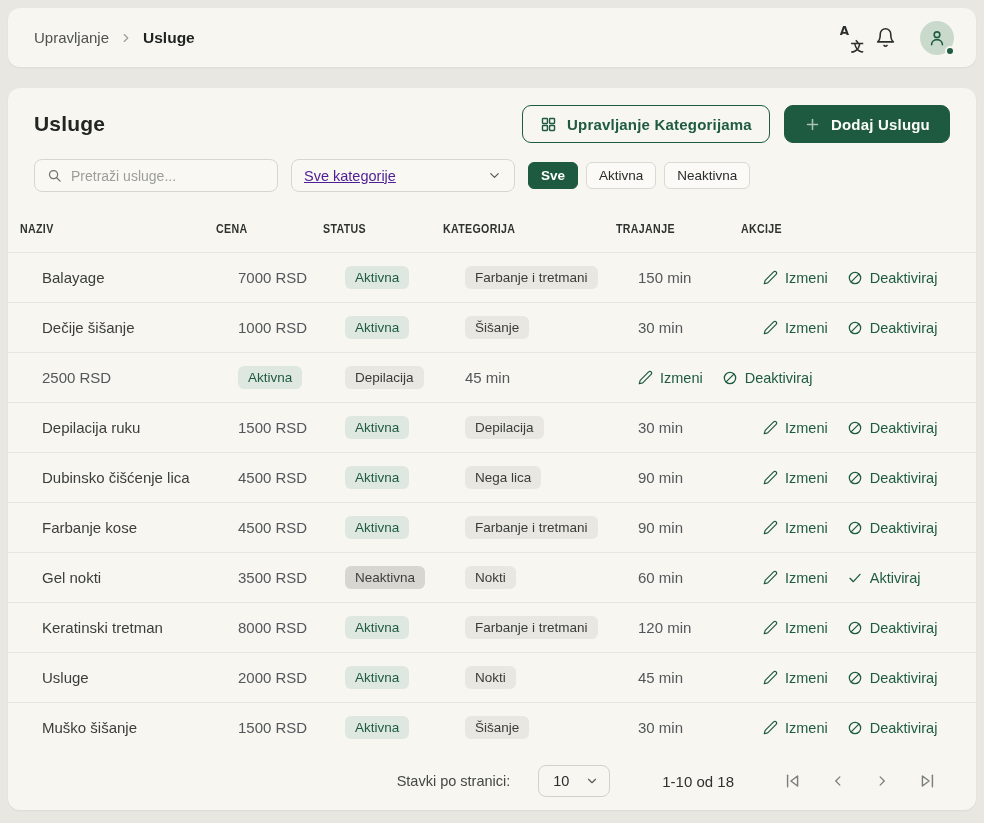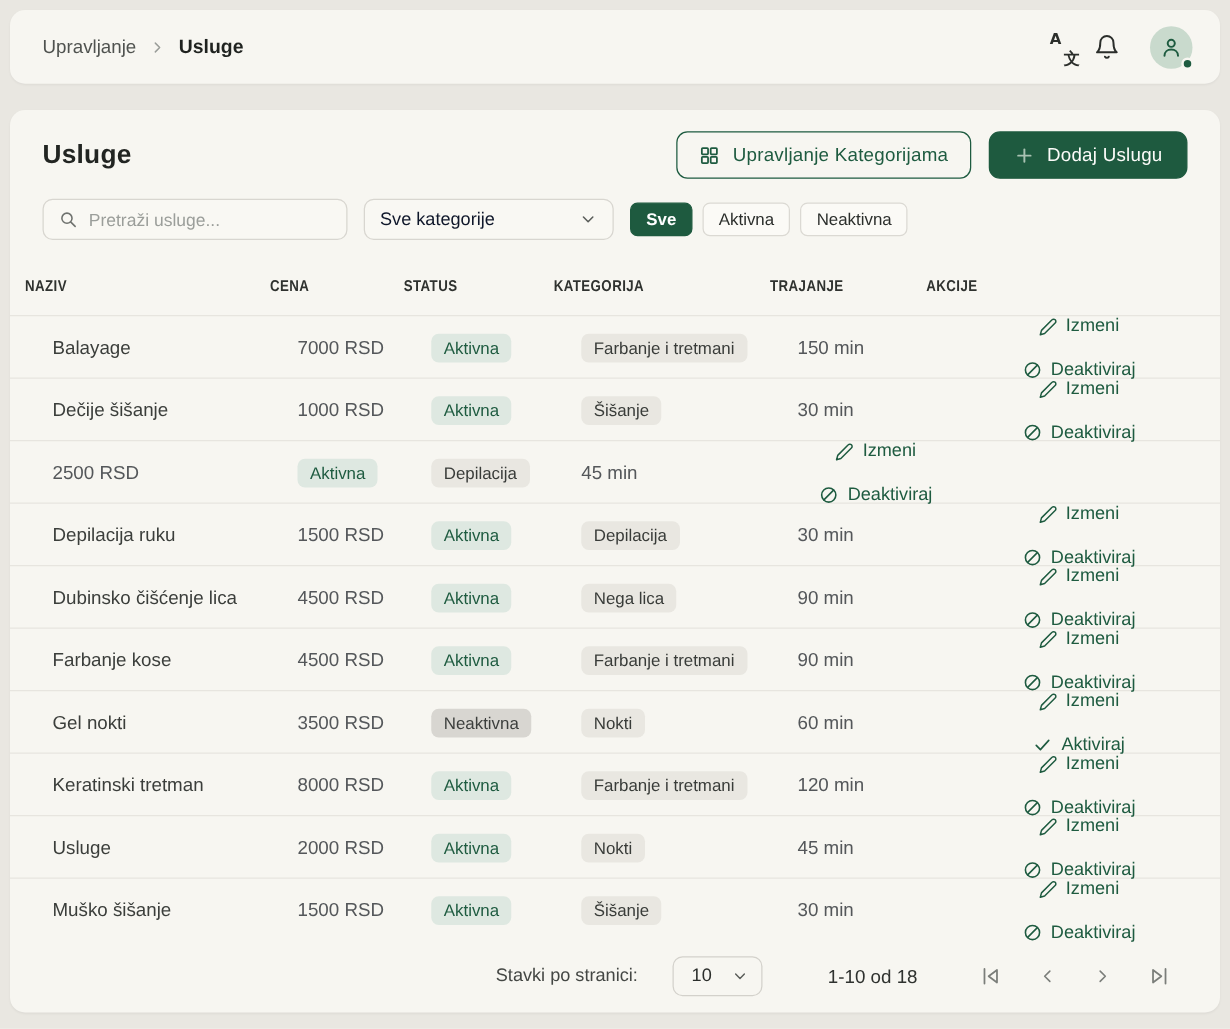--- a/index.html
+++ b/index.html
@@ -46,42 +46,42 @@
   .main-card {
     position:absolute; left:8px; top:88px; width:968px; height:722px;
     background:#F7F6F1; border-radius:12px;
     padding:17px 26px 0 26px;
     box-shadow:0 1px 2px rgba(0,0,0,.05);
   }
   .title-row { display:flex; align-items:center; justify-content:space-between; height:38px; }
   .page-title { font-size:21px; font-weight:bold; color:#222522; letter-spacing:.2px; }
   .title-actions { display:flex; gap:14px; }
   .btn { display:flex; align-items:center; gap:10px; height:38px; border-radius:9px;
-         font-size:15px; font-weight:400; cursor:pointer; font-family:inherit; letter-spacing:.2px;}
+         font-size:15px; font-weight:700; cursor:pointer; font-family:inherit; letter-spacing:.2px;}
   .btn-outline { background:transparent; border:1.5px solid #1E5B40; color:#1E5B40; padding:0 17px; }
   .btn-filled  { background:#1E5A3F; border:1.5px solid #1E5A3F; color:#FCFCF9; padding:0 19px; }
   .btn-filled .plus { color:#A9C2B2; }
 
   
   .filter-row { display:flex; align-items:center; margin-top:16px; height:33px; }
   .search-box {
     display:flex; align-items:center; gap:9px;
     width:244px; height:33px; border:1px solid #D8D6D0; border-radius:8px;
     padding:0 12px; background:#F9F8F3; color:#8E918D;
   }
   .search-box input {
     border:none; outline:none; background:transparent; width:100%;
     font-size:14px; color:#3B3E3B; font-family:inherit;
   }
   .search-box input::placeholder { color:#9B9E9A; }
   .select-box {
     display:flex; align-items:center; justify-content:space-between;
-    width:200px; height:33px; border:1px solid #D8D6D0; border-radius:8px;
+    width:224px; height:33px; border:1px solid #D8D6D0; border-radius:8px;
     padding:0 12px; margin-left:13px; background:#F9F8F3;
-    font-size:14.5px; color:#0f172a; cursor:pointer;
+    font-size:14.5px; color:#4c1d95; cursor:pointer;text-decoration:underline;
   }
   .chips { display:flex; gap:8px; margin-left:13px; }
   .chip {
     height:27px; display:flex; align-items:center; padding:0 12px;
     border-radius:6px; font-size:13.5px; cursor:pointer; font-family:inherit;
     background:#FBFAF6; border:1px solid #DBD9D3; color:#2B2E2B;
   }
   .chip.active { background:#1E5A3F; border-color:#1E5A3F; color:#FFFFFF; font-weight:600; }
 
   
@@ -98,21 +98,21 @@
   .tr { height:50px; border-top:1px solid #E7E5DF; }
   .td-name { font-size:15px; color:#3B3E3B; }
   .td-price, .td-duration { font-size:15px; color:#54575A; }
   .badge {
     display:inline-block; padding:4px 10px; border-radius:6px; font-size:13.5px;
   }
   .badge.active { background:#DEE8E1; color:#1E5B40; }
   .badge.inactive { background:#D8D6D1; color:#3C3F3D; }
   .pill { display:inline-block; padding:4px 10px; border-radius:6px; font-size:13.5px;
           background:#E9E7E1; color:#393C39; }
-  .td-actions { display:flex; align-items:center; gap:19px;flex-direction:column; }
+  .td-actions { display:flex; align-items:center; gap:19px; }
   .action { display:flex; align-items:center; gap:7px; color:#1E5B40;
             font-size:14.5px; font-weight:500; cursor:pointer; text-decoration:none; }
   .action svg { flex:0 0 auto; }
 
   
   .pagination {
     display:flex; align-items:center; justify-content:flex-end;
     height:52px; margin:3px 0 0 0; gap:16px;
   }
   .pp-label { font-size:14.5px; color:#444744; }

